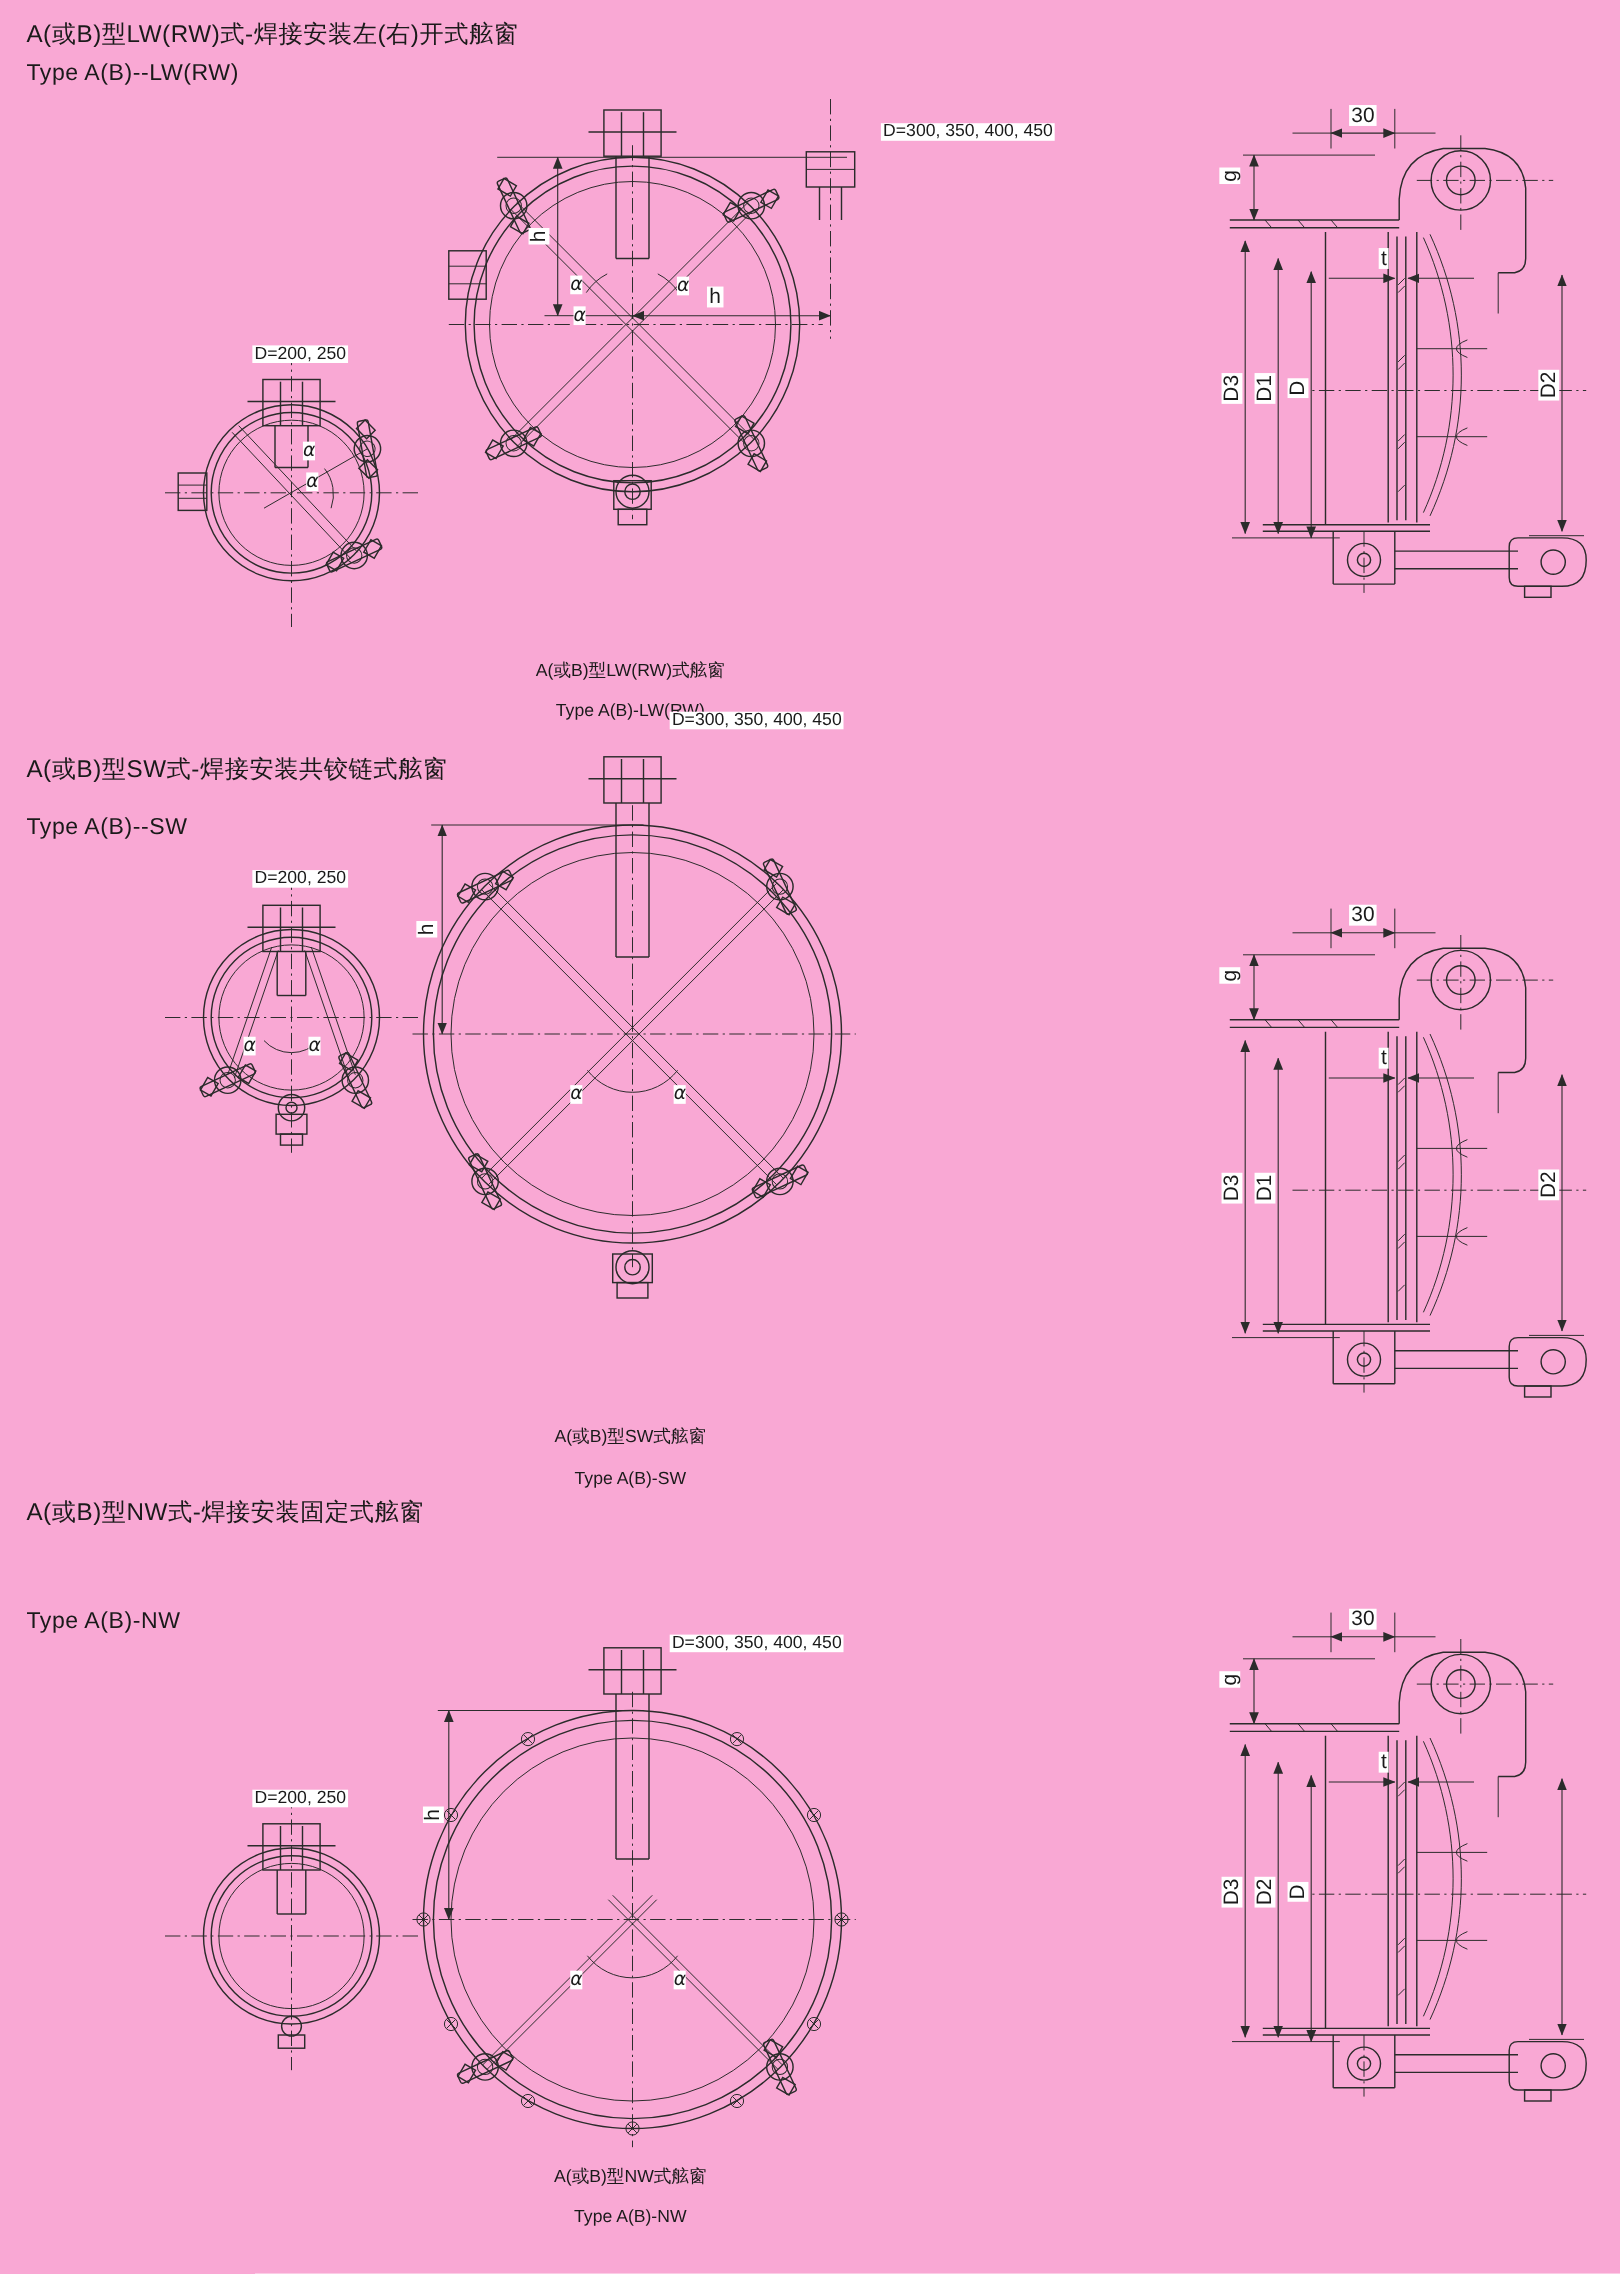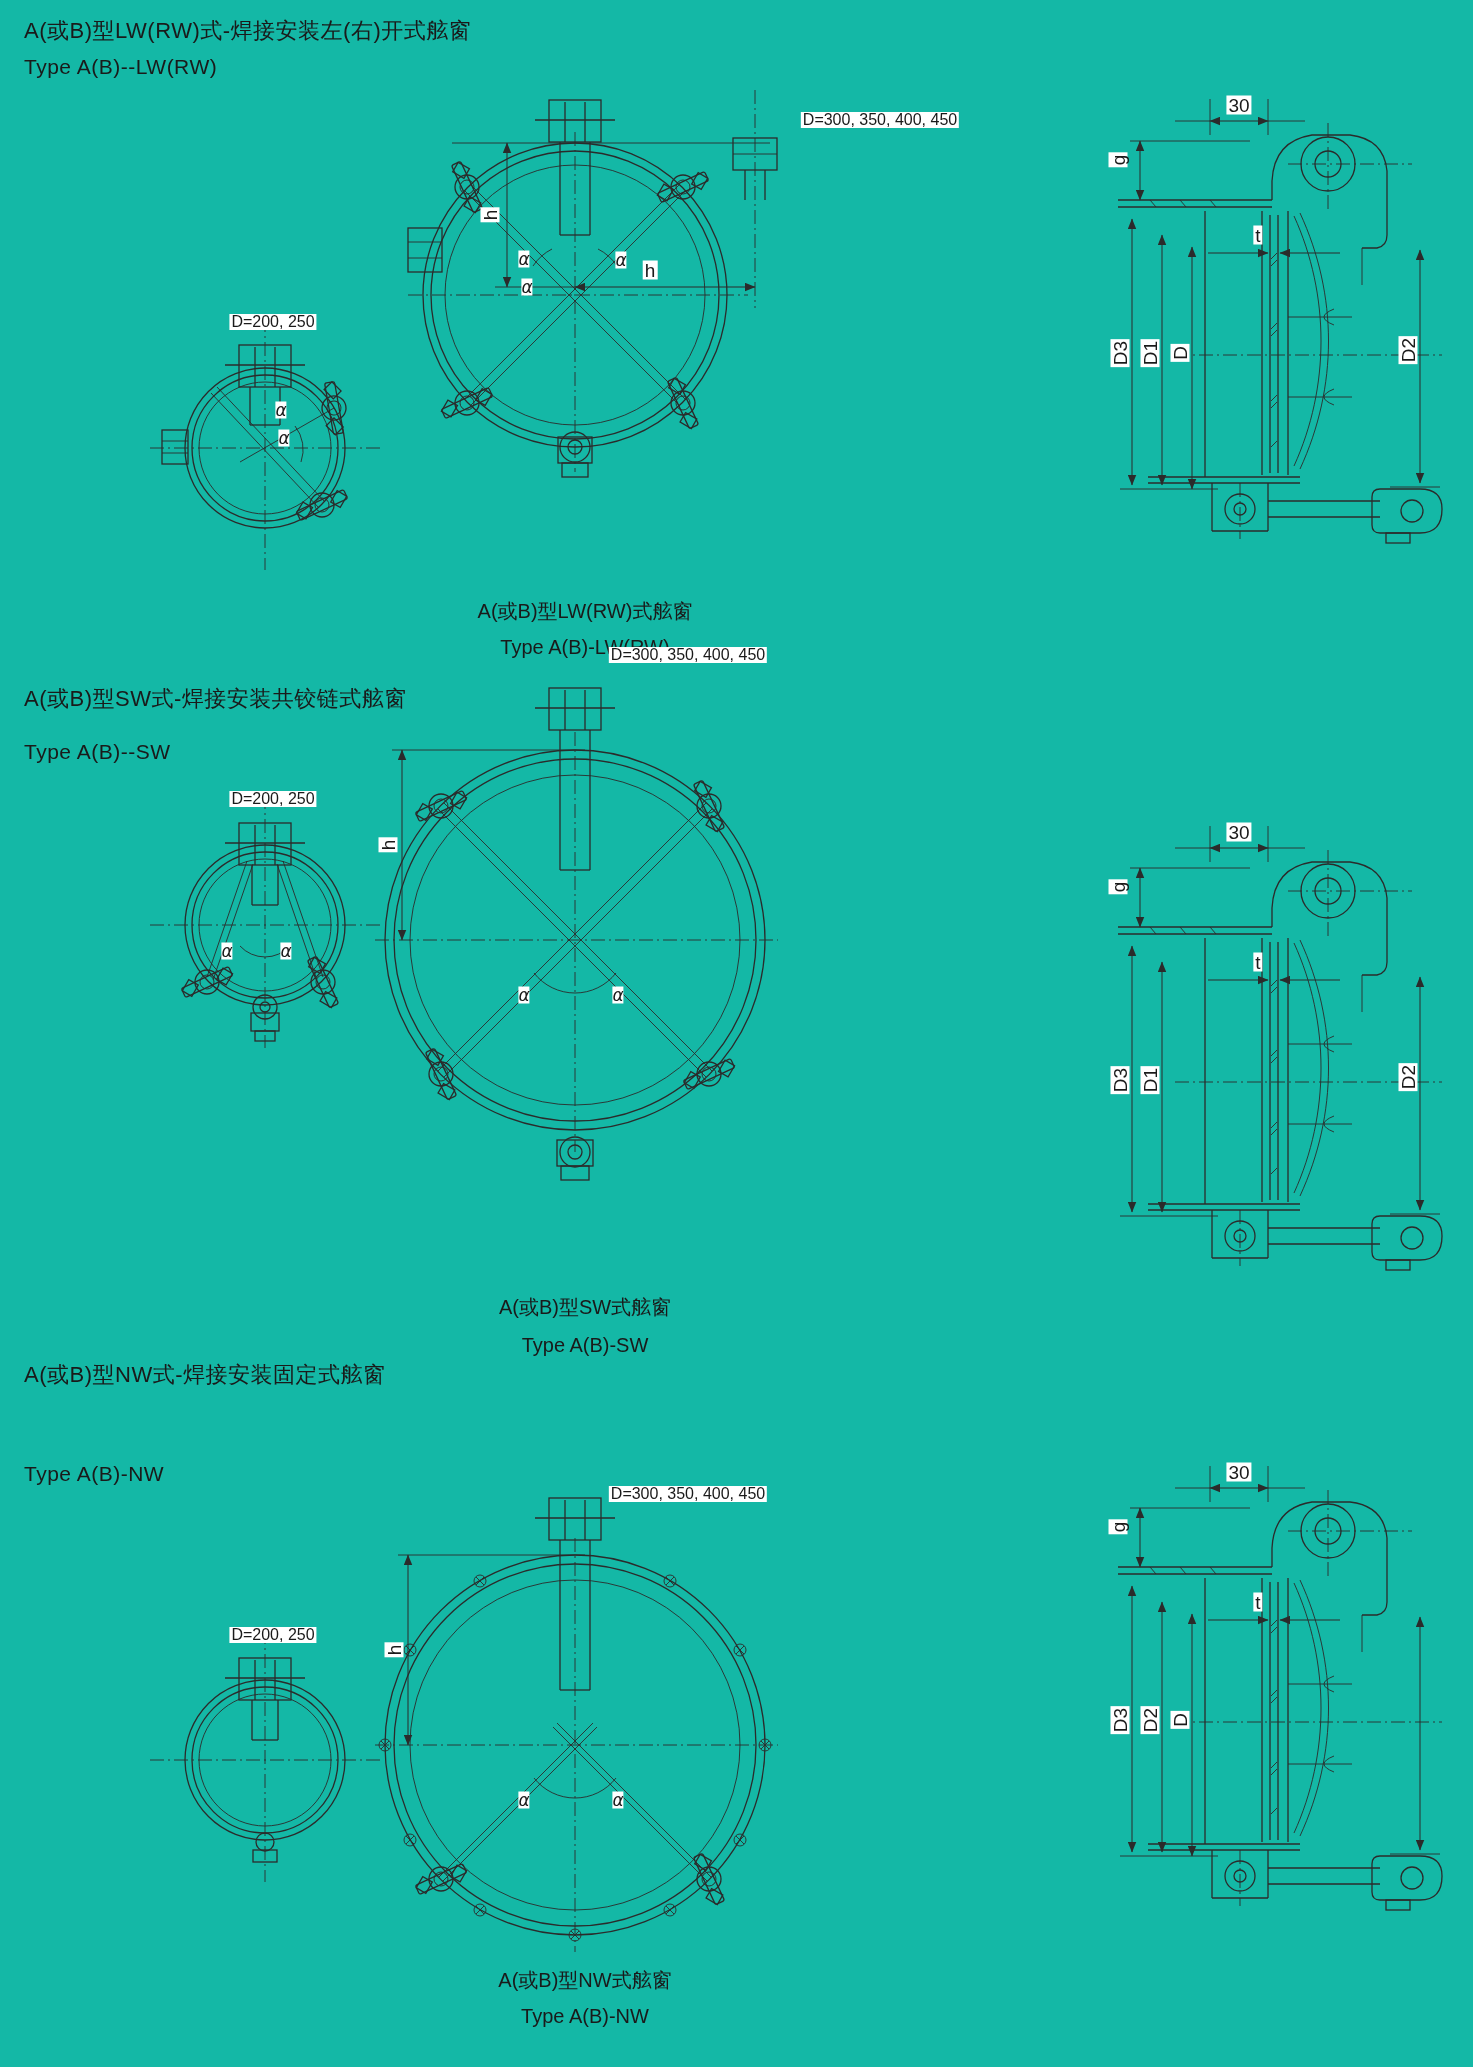--- a/index.html
+++ b/index.html
@@ -1,31 +1,31 @@
 <!DOCTYPE html>
 <html><head>
 <meta charset="utf-8">
 <style>
   html,body{margin:0;padding:0;background:#fff;}
-  #canvas{position:relative;width:1473px;height:2067px;background:#14b8a6;
+  #canvas{position:relative;width:1473px;height:2067px;background:#f9a8d4;
           font-family:"Liberation Sans",sans-serif;color:#1a1a1a;overflow:hidden;}
   svg{position:absolute;left:0;top:0;}
   svg *{fill:none;stroke:#2b2b2b;stroke-width:1.3;}
   svg .thin{stroke-width:0.9;}
   svg .dash{stroke-width:0.9;stroke-dasharray:14 4 2 4;}
   svg .dim{stroke-width:1;marker-start:url(#arr);marker-end:url(#arr);}
   svg .dimE{stroke-width:1;marker-end:url(#arr);}
   svg .fil{fill:#2b2b2b;stroke:none;}
   .hd{position:absolute;font-size:22px;letter-spacing:0.5px;white-space:nowrap;}
   .hd.en{font-size:21px;text-align:center;}
   .lbl{position:absolute;transform:translate(-50%,-50%);white-space:nowrap;
        font-size:16px;background:#fff;padding:0 2px;line-height:1;}
   .lbl.rot{transform:translate(-50%,-50%) rotate(-90deg);}
   .lbl.alpha{font-size:17px;font-style:italic;font-family:"DejaVu Sans",sans-serif;padding:0;}
-  .lbl.cap{font-size:20px;background:transparent;margin-left:12px;}
+  .lbl.cap{font-size:16px;background:transparent;}
   .lbl.dimtx{font-size:19px;}
 </style>
 </head>
 <body>
 
 <div id="canvas">
 
 <svg width="1473" height="2067" viewBox="0 0 1473 2067">
   <defs>
     <marker id="arr" viewBox="0 0 10 8" refX="9.5" refY="4" markerWidth="11" markerHeight="9" orient="auto-start-reverse">

